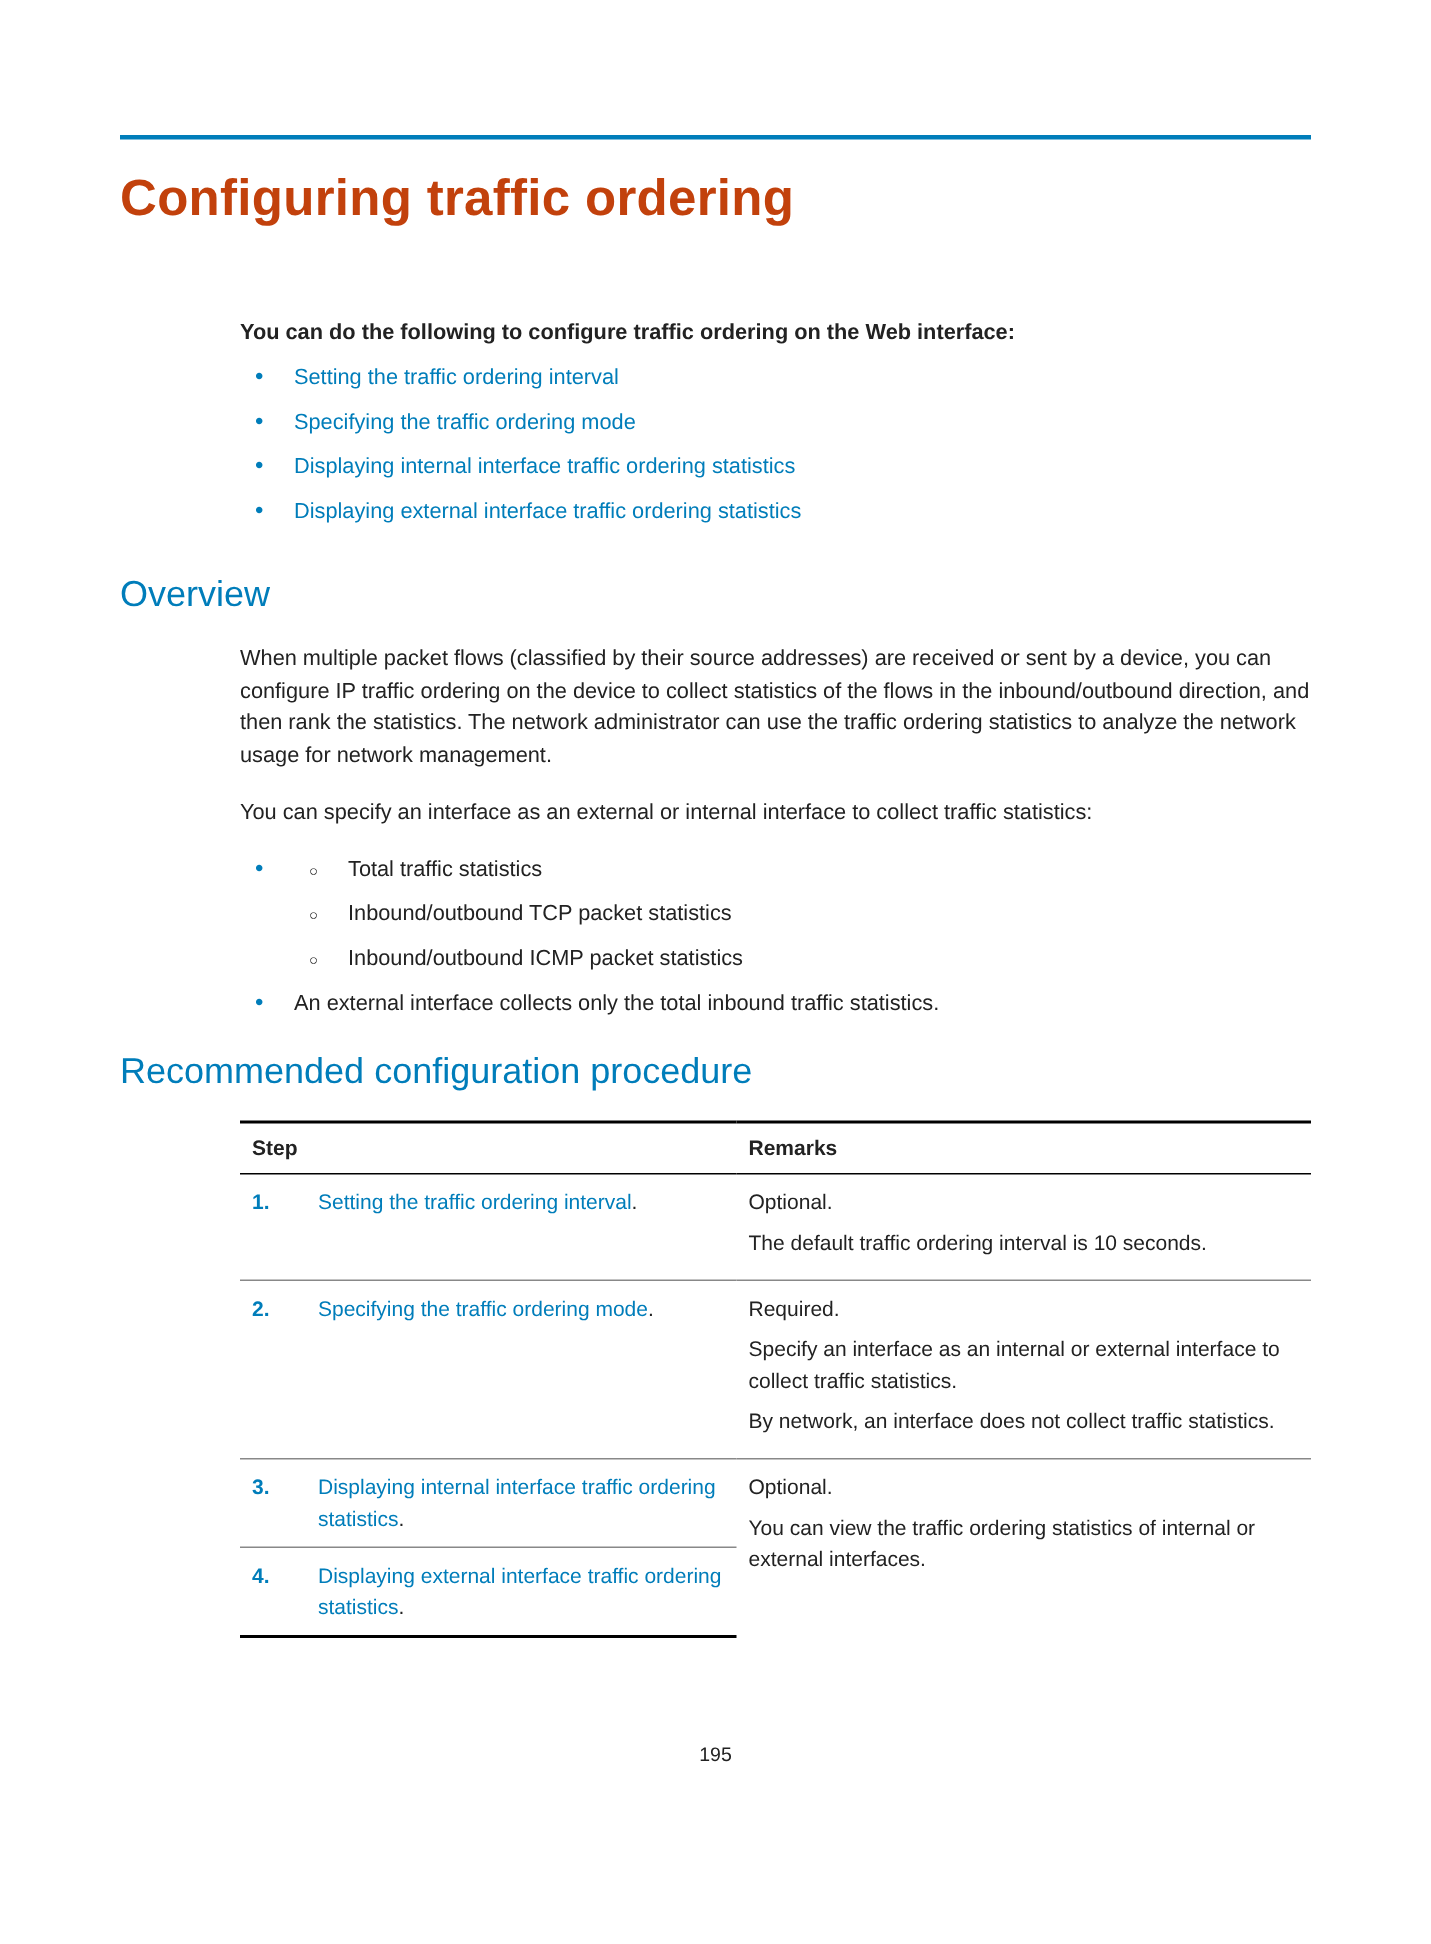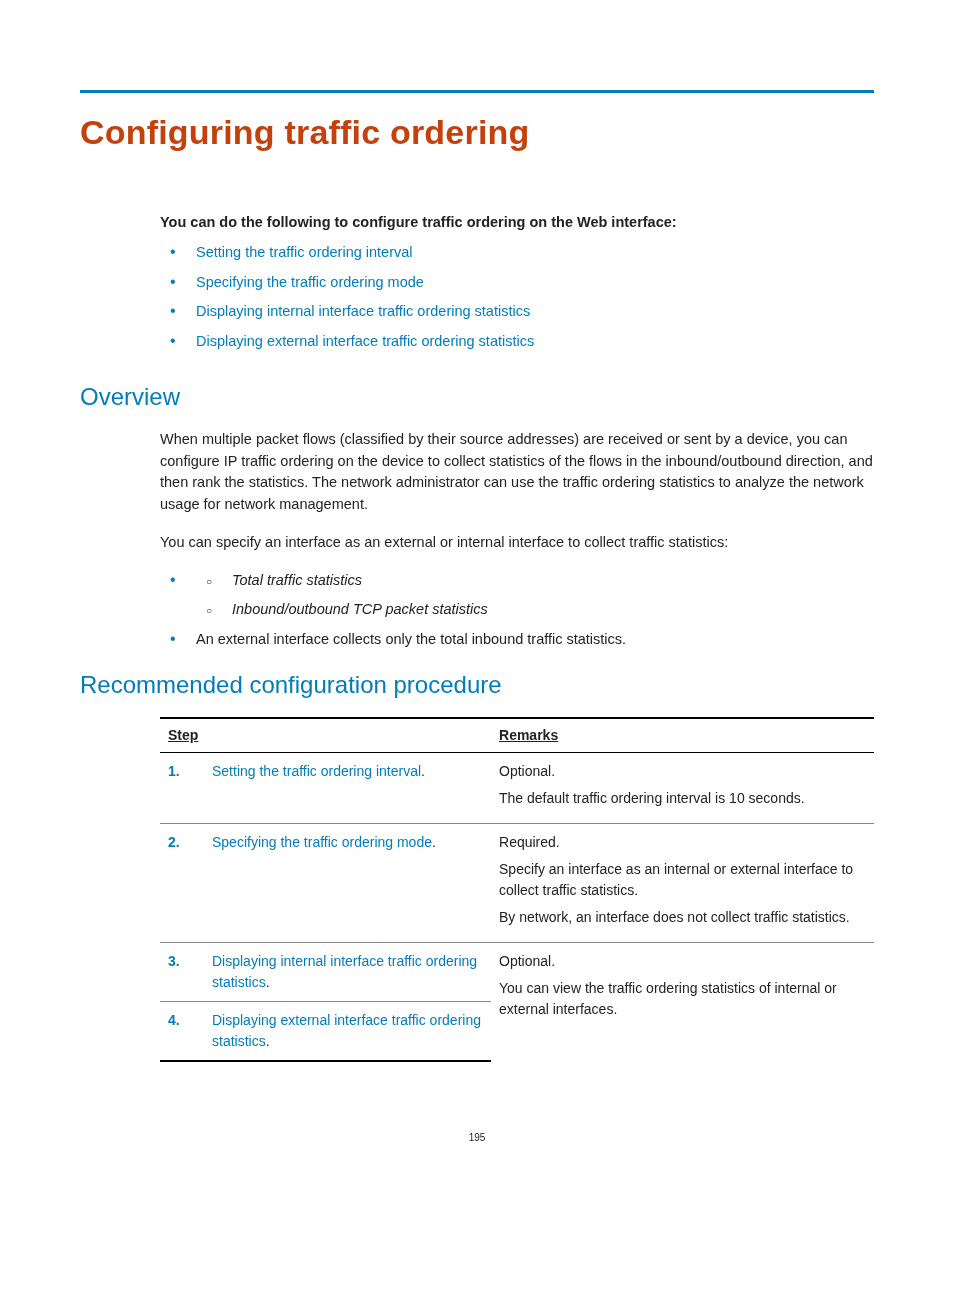--- a/index.html
+++ b/index.html
@@ -87,42 +87,40 @@
   ul.sub-list {
     list-style: none;
     padding: 0;
     margin: 8px 0 6px 0;
   }
   ul.sub-list li {
     position: relative;
     padding-left: 36px;
     margin-bottom: 8px;
     color: #222;
-    font-style: italic;
   }
   ul.sub-list li::before {
     content: "○";
     position: absolute;
     left: 10px;
     font-size: 10px;
     top: 4px;
     color: #222;
   }
   table.proc {
     width: 100%;
     border-collapse: collapse;
     font-size: 14px;
     margin-top: 8px;
   }
   table.proc th {
     text-align: left;
     font-weight: bold;
     padding: 6px 8px 6px 8px;
     border-bottom: 1.5px solid #000;
-    text-decoration: underline;
   }
   table.proc thead tr {
     border-top: 2px solid #000;
   }
   table.proc td {
     padding: 8px 8px;
     vertical-align: top;
     border-bottom: 1px solid #888;
   }
   table.proc tr.last td { border-bottom: 2px solid #000; }
@@ -131,21 +129,21 @@
     font-weight: bold;
     width: 28px;
     display: inline-block;
   }
   .step-link {
     color: #007dba;
   }
   .remarks-line { margin-bottom: 6px; }
   .page-number {
     text-align: center;
-    font-size: 10px;
+    font-size: 13px;
     margin-top: 70px;
     color: #222;
   }
   td.stepcell { white-space: normal; }
   td.no-bottom { border-bottom: none !important; }
 </style>
 </head>
 <body>
 
 <div class="page">
@@ -164,20 +162,21 @@
 
   <h2 class="section-title">Overview</h2>
   <div class="body-block">
     <div class="para">When multiple packet flows (classified by their source addresses) are received or sent by a device, you can configure IP traffic ordering on the device to collect statistics of the flows in the inbound/outbound direction, and then rank the statistics. The network administrator can use the traffic ordering statistics to analyze the network usage for network management.</div>
     <div class="para">You can specify an interface as an external or internal interface to collect traffic statistics:</div>
     <ul class="bullet-list">
       <li>
         <ul class="sub-list">
           <li>Total traffic statistics</li>
           <li>Inbound/outbound TCP packet statistics</li>
+          <li>Inbound/outbound ICMP packet statistics</li>
         </ul>
       </li>
       <li>An external interface collects only the total inbound traffic statistics.</li>
     </ul>
   </div>
 
   <h2 class="section-title">Recommended configuration procedure</h2>
   <div class="body-block">
     <table class="proc">
       <thead>

